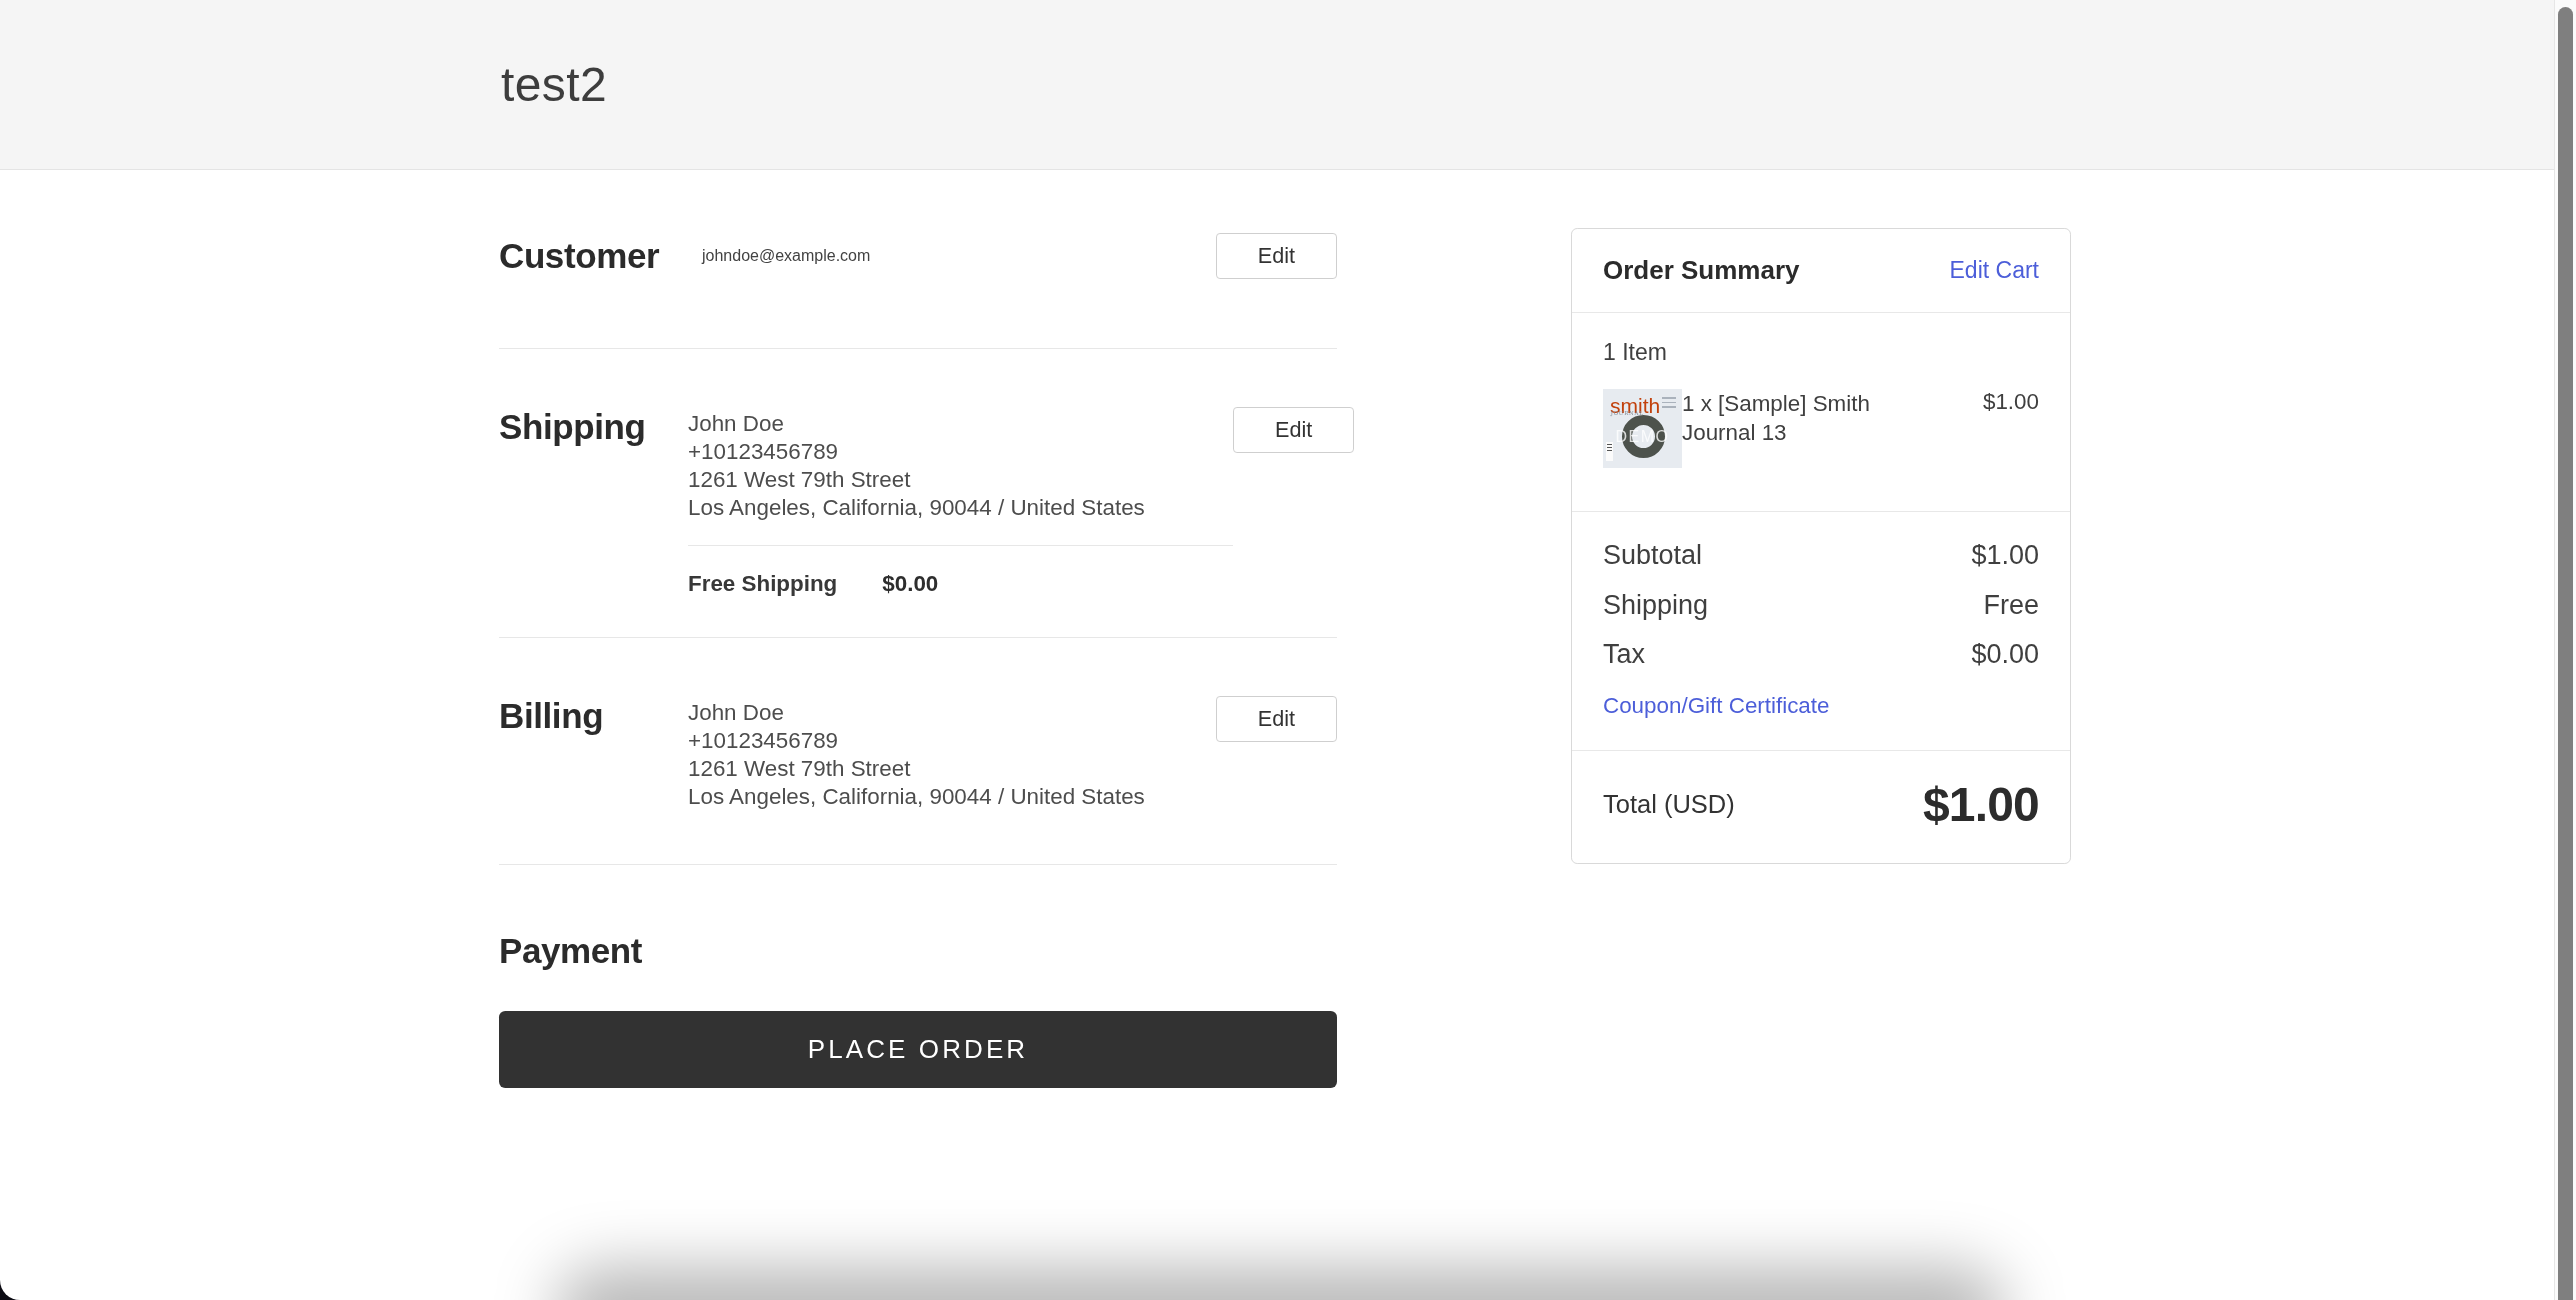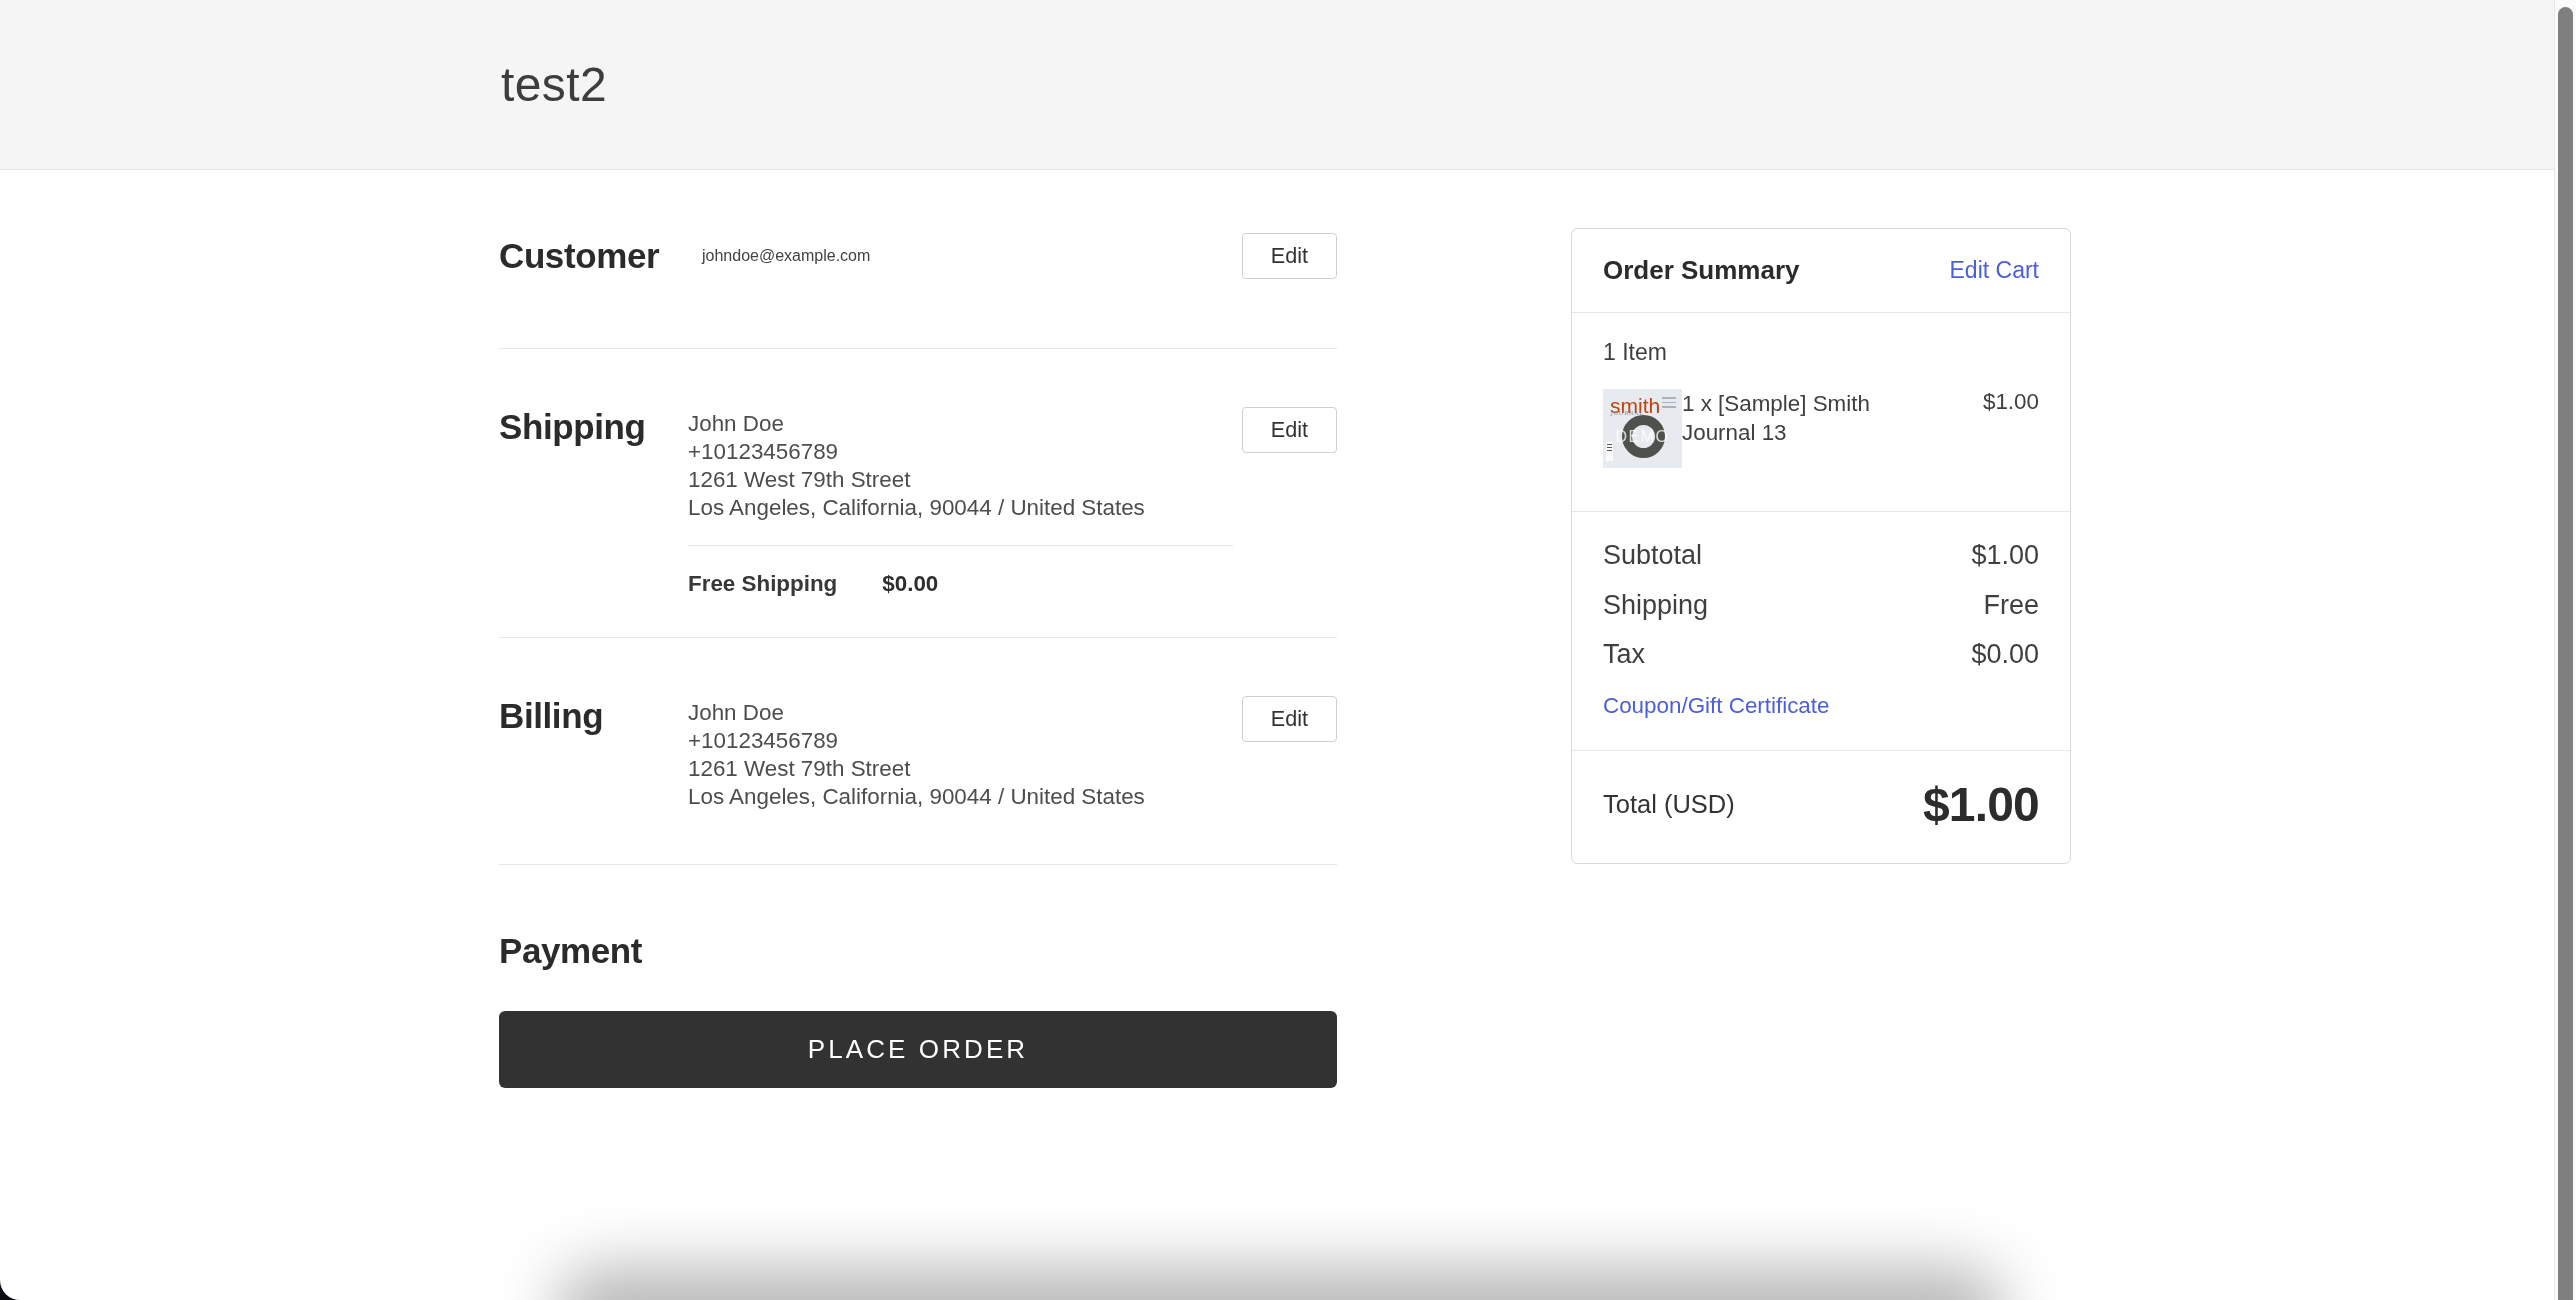--- a/index.html
+++ b/index.html
@@ -37,21 +37,21 @@
   .customer-section .section-row { align-items: center; }
   .customer-email { font-size: 16px; color: #424242; margin-left: 14px; }
 
   .edit-btn {
     margin-left: auto;
     background: #fff;
     border: 0.8px solid #cfcfcf;
     border-radius: 3.9px;
     font-size: 21.6px;
     color: #333;
-    padding: 10px 28px;
+    padding: 10px 41px;
     font-family: inherit;
     cursor: pointer;
     line-height: 1.1;
   }
 
   .shipping-section { padding: 58px 0 40px; }
   .billing-section { padding: 58px 0 53px; }
   .addr-block { margin-top: 3.1px; }
   .addr-line { font-size: 22.4px; line-height: 28px; color: #4d4d4d; }
   .method-divider { width: 545px; border-top: 0.8px solid #e7e7e7; margin-top: 23px; }

